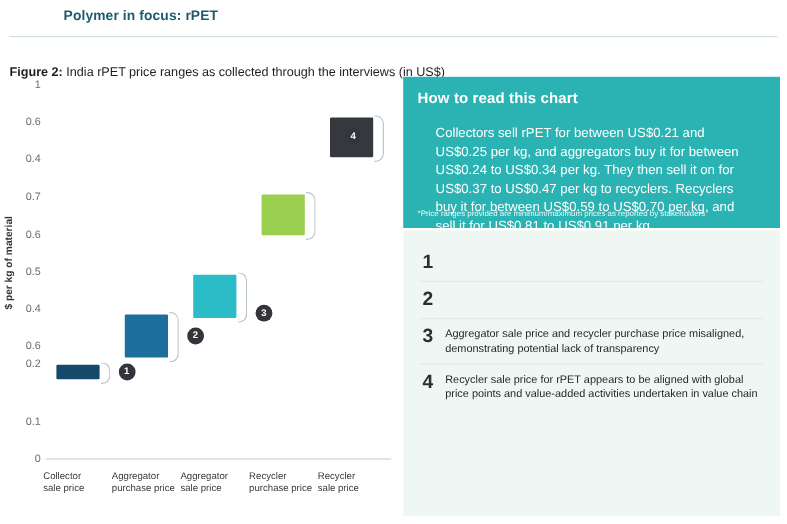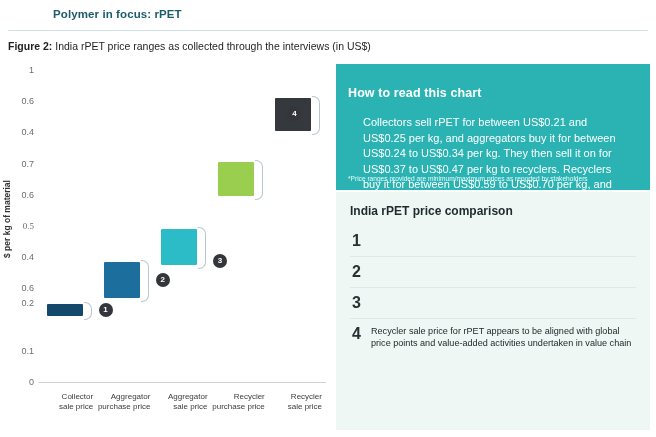--- a/index.html
+++ b/index.html
@@ -18,21 +18,21 @@
     position:absolute;left:8px;top:8px;
     font-size:11.5px;font-weight:bold;color:#1b5b6b;
     letter-spacing:.1px;
     padding-left:45px;
   }
   .rule{
     position:absolute;left:8px;top:30px;width:640px;height:1px;
     background:#cfe0e2;
   }
   .figcap{
-    position:absolute;left:8px;top:40px;
+    position:absolute;left:8px;top:54px;
     font-size:10.5px;color:#1f1f1f;white-space:nowrap;text-align:right;
   }
   .figcap b{font-weight:bold;}
 
   
   .chart-wrap{position:absolute;left:0;top:62px;width:332px;height:360px;}
   .ylabel{
     position:absolute;left:2px;top:196px;
     transform:rotate(-90deg);transform-origin:0 0;
     font-size:8.5px;font-weight:bold;color:#333;white-space:nowrap;
@@ -54,32 +54,32 @@
     border-radius:0 7px 7px 0;
     width:7px;
   }
   .numdot{
     position:absolute;width:14px;height:14px;border-radius:50%;
     background:#33353a;color:#fff;font-size:8px;font-weight:bold;
     display:flex;align-items:center;justify-content:center;
     line-height:1;
   }
   .xcat{
-    position:absolute;top:330px;text-align:right;
+    position:absolute;top:330px;text-align:left;
     font-size:8px;color:#3a3a3a;line-height:1.25;
   }
 
   
   .teal{
     position:absolute;left:336px;top:64px;width:314px;height:126px;
     background:#2bb3b3;color:#ffffff;
     box-sizing:border-box;padding:10px 12px 6px 12px;
   }
   .teal h3{
-    margin:12px 0 5px 0;font-size:12.5px;font-weight:bold;letter-spacing:.1px;
+    margin:1px 0 5px 0;font-size:12.5px;font-weight:bold;letter-spacing:.1px;
   }
   .teal p{
     margin:15px;font-size:11px;line-height:1.42;
   }
   .teal .note{
     position:absolute;left:12px;bottom:6px;right:10px;
     font-size:6.6px;line-height:1.3;color:#eafafa;
   }
 
   
@@ -116,21 +116,21 @@
   </div>
 
   <div class="chart-wrap">
     <div class="ylabel">$ per kg of material</div>
     <div class="plot" id="plot">
         <div class="ytick" style="top: 312px;">0</div>
         <div class="ytick" style="top: 280.8px;">0.1</div>
         <div class="ytick" style="top: 233px;">0.2</div>
         <div class="ytick" style="top: 218.4px;">0.6</div>
         <div class="ytick" style="top: 187.2px;">0.4</div>
-        <div class="ytick" style="top: 156px; font-family: Liberation Serif, serif;">0.5</div>
+        <div class="ytick" style="top: 156px;">0.5</div>
         <div class="ytick" style="top: 124.8px;">0.6</div>
         <div class="ytick" style="top: 93.6px;">0.7</div>
         <div class="ytick" style="top: 62.4px;">0.4</div>
         <div class="ytick" style="top: 31.2px;">0.6</div>
         <div class="ytick" style="top: 0px;">1</div>
         <div class="bar" title="Collector sale price: US$0.21 – US$0.25" style="left: 8.6px; top: 234px; width: 36px; height: 12.48px; background: rgb(20, 73, 107);"></div>
         <div class="brace" style="left: 45.6px; top: 232px; height: 16.48px;"></div>
         <div class="bar" title="Aggregator purchase price: US$0.27 – US$0.385" style="left: 65.8px; top: 191.88px; width: 36px; height: 35.88px; background: rgb(28, 110, 156);"></div>
         <div class="brace" style="left: 102.8px; top: 189.88px; height: 39.88px;"></div>
         <div class="bar" title="Aggregator sale price: US$0.375 – US$0.49" style="left: 123px; top: 159.12px; width: 36px; height: 35.88px; background: rgb(44, 188, 200);"></div>
@@ -169,30 +169,30 @@
       </div>
   </div>
 
   <div class="teal">
     <h3>How to read this chart</h3>
     <p>Collectors sell rPET for between US$0.21 and US$0.25 per kg, and aggregators buy it for between US$0.24 to US$0.34 per kg. They then sell it on for US$0.37 to US$0.47 per kg to recyclers. Recyclers buy it for between US$0.59 to US$0.70 per kg, and sell it for US$0.81 to US$0.91 per kg.</p>
     <div class="note">*Price ranges provided are minimum/maximum prices as reported by stakeholders</div>
   </div>
 
   <div class="light">
-    <h3>India rPET price comparison</h3>
     <div id="cmp-items">
         <div class="item">
           <div class="n">1</div>
         </div>
         <div class="item">
           <div class="n">2</div>
         </div>
         <div class="item">
           <div class="n">3</div>
+          <div class="t">Aggregator sale price and recycler purchase price misaligned, demonstrating potential lack of transparency</div>
         </div>
         <div class="item">
           <div class="n">4</div>
           <div class="t">Recycler sale price for rPET appears to be aligned with global price points and value-added activities undertaken in value chain</div>
         </div>
       </div>
   </div>
 
 </div>
 

